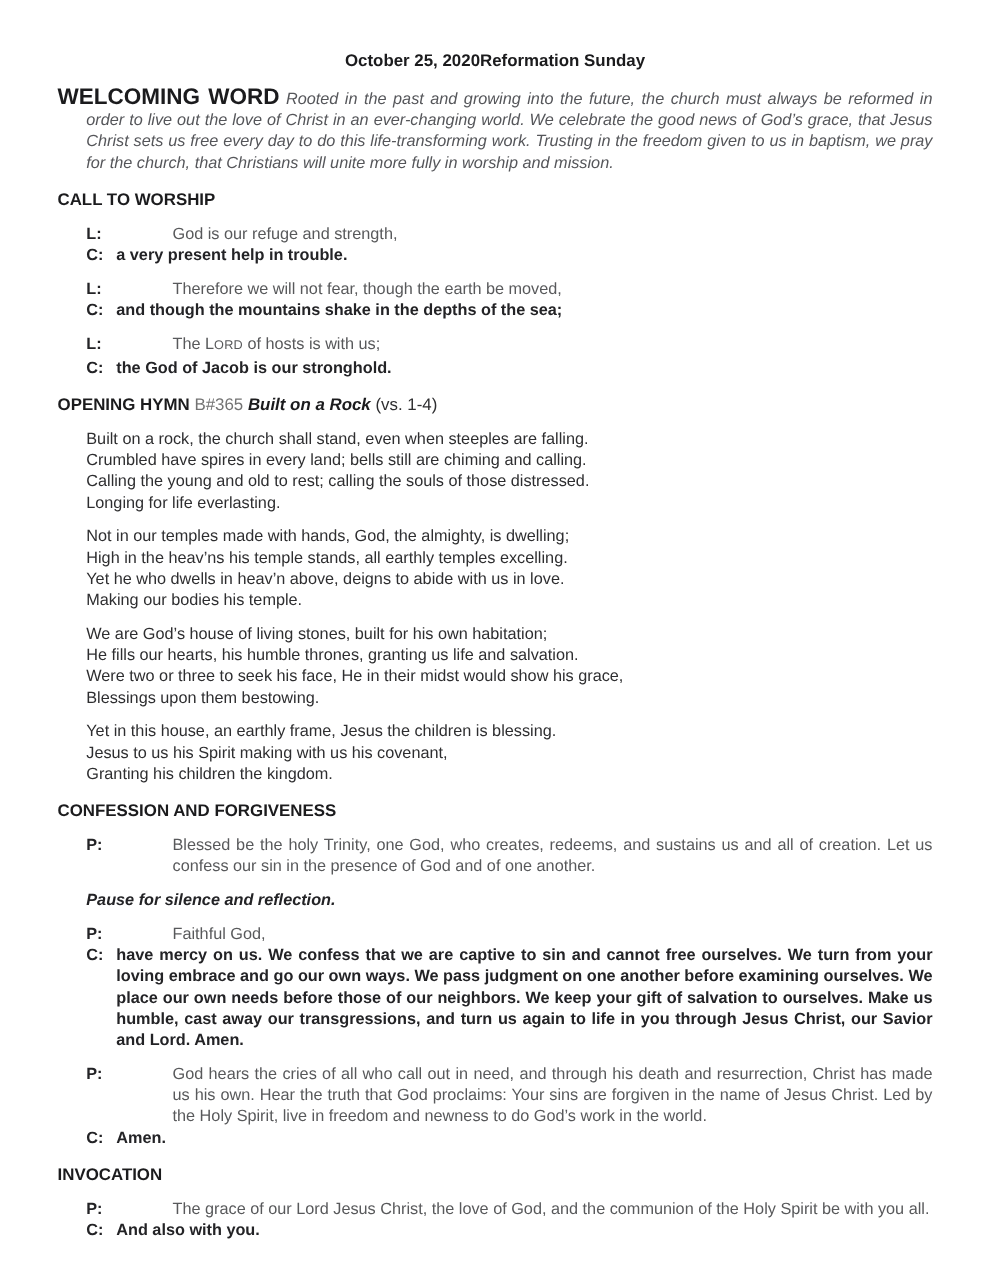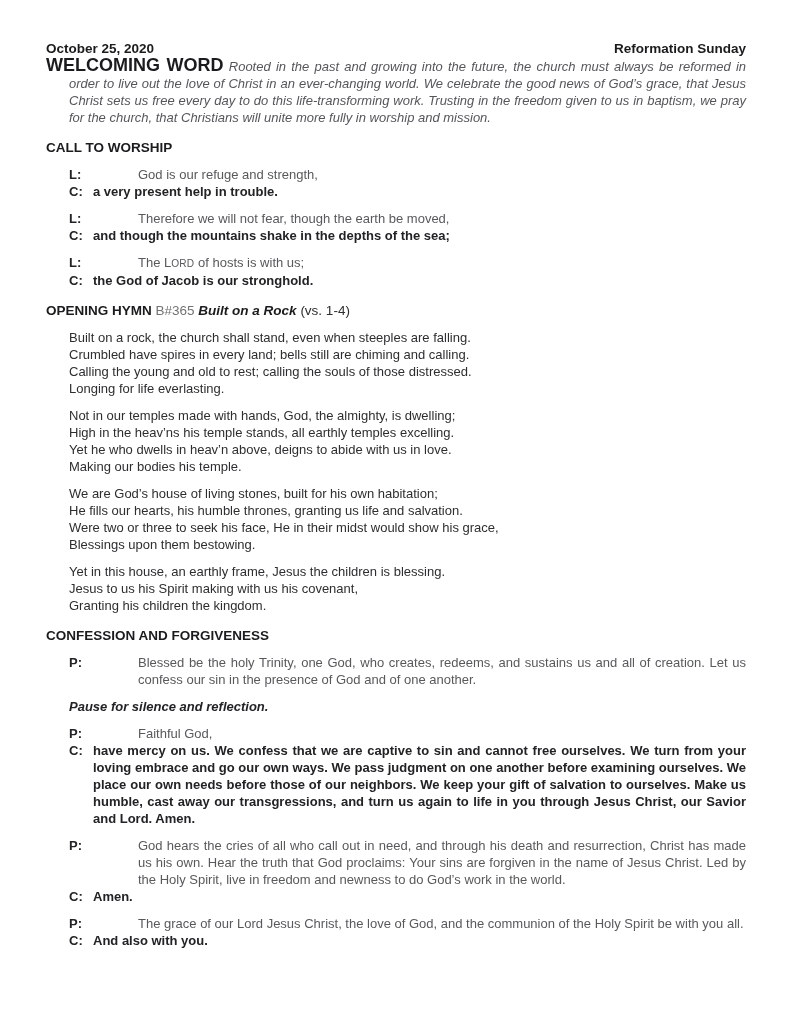--- a/index.html
+++ b/index.html
@@ -8,23 +8,23 @@
     font-family:"Liberation Sans",sans-serif;
     -webkit-font-smoothing:antialiased;
   }
   .page{
     box-sizing:border-box;
     width:791px;height:1024px;
     padding:40px 45px 20px 46px;
     font-size:13px;line-height:17px;color:#58595b;
   }
   .header-row{
-    display:flex;justify-content:space-between;
+    display:flex;justify-content:center;
     font-weight:bold;color:#1b1b1d;font-size:13.5px;
-    margin-bottom:0;
+    margin-bottom:12px;
   }
   .section-heading{
     font-size:13.5px;font-weight:bold;color:#1b1b1d;
     margin:13px 0 10px 0;line-height:17px;
   }
   .hang{
     padding-left:23px;text-indent:-23px;
     text-align:justify;margin:0 0 0 0;
   }
   .welcome-label{font-weight:bold;font-style:normal;color:#1b1b1d;font-size:18px;}
@@ -145,20 +145,21 @@
 
   <div class="speech tight">
     <span class="sp">P:</span>
     <span class="txt leader-txt">God hears the cries of all who call out in need, and through his death and resurrection, Christ has made us his own. Hear the truth that God proclaims: Your sins are forgiven in the name of Jesus Christ. Led by the Holy Spirit, live in freedom and newness to do God’s work in the world.</span>
   </div>
   <div class="speech">
     <span class="sp">C:</span>
     <span class="txt cong-txt">Amen.</span>
   </div>
 
+  <div class="section-heading">INVOCATION</div>
 
   <div class="speech tight">
     <span class="sp">P:</span>
     <span class="txt leader-txt">The grace of our Lord Jesus Christ, the love of God, and the communion of the Holy Spirit be with you all.</span>
   </div>
   <div class="speech">
     <span class="sp">C:</span>
     <span class="txt cong-txt">And also with you.</span>
   </div>
 

